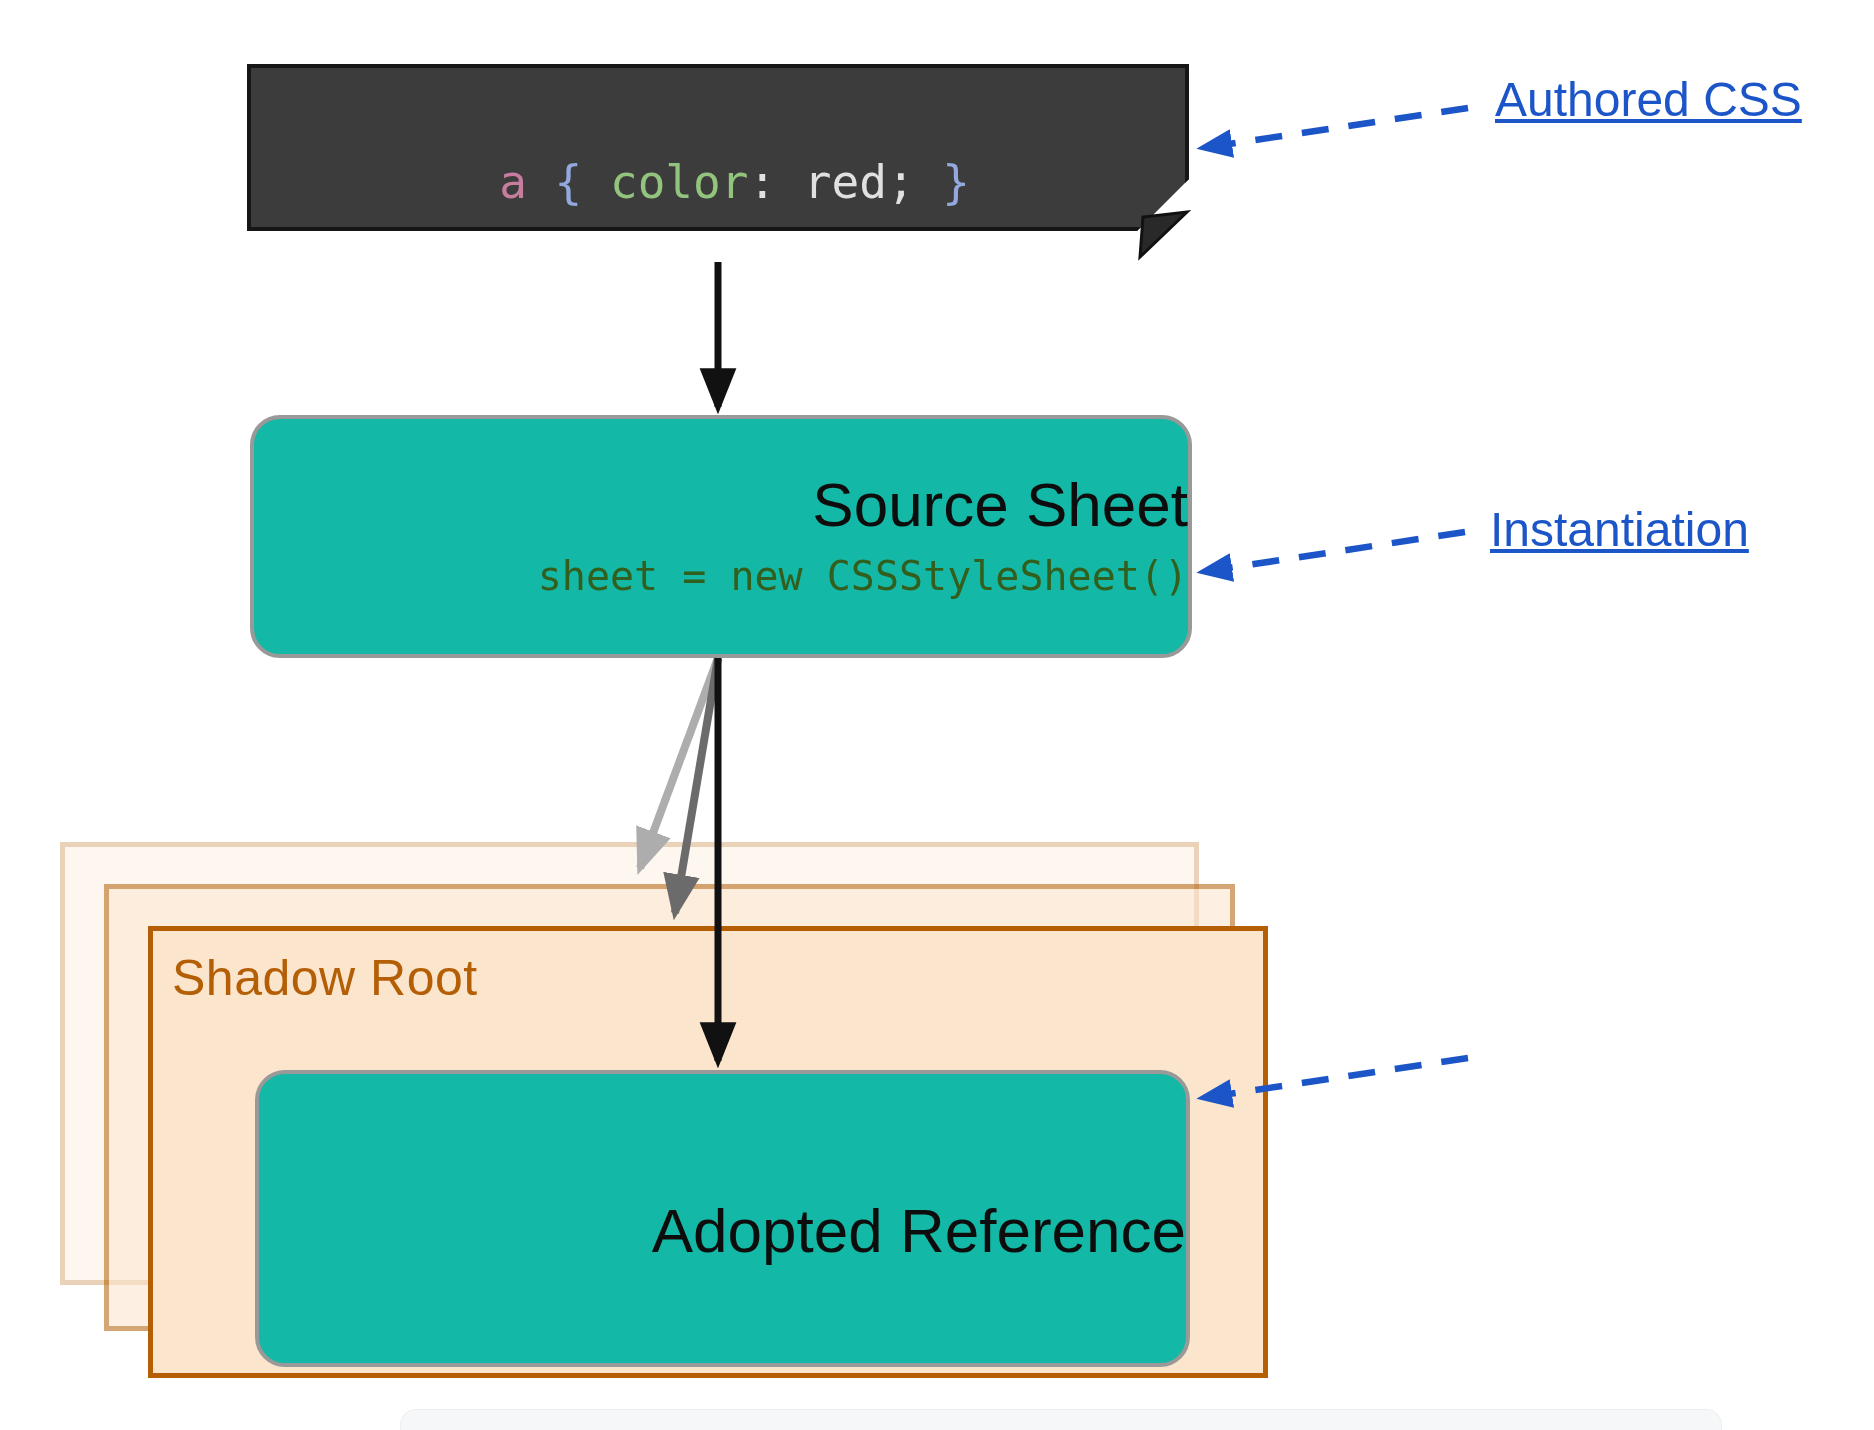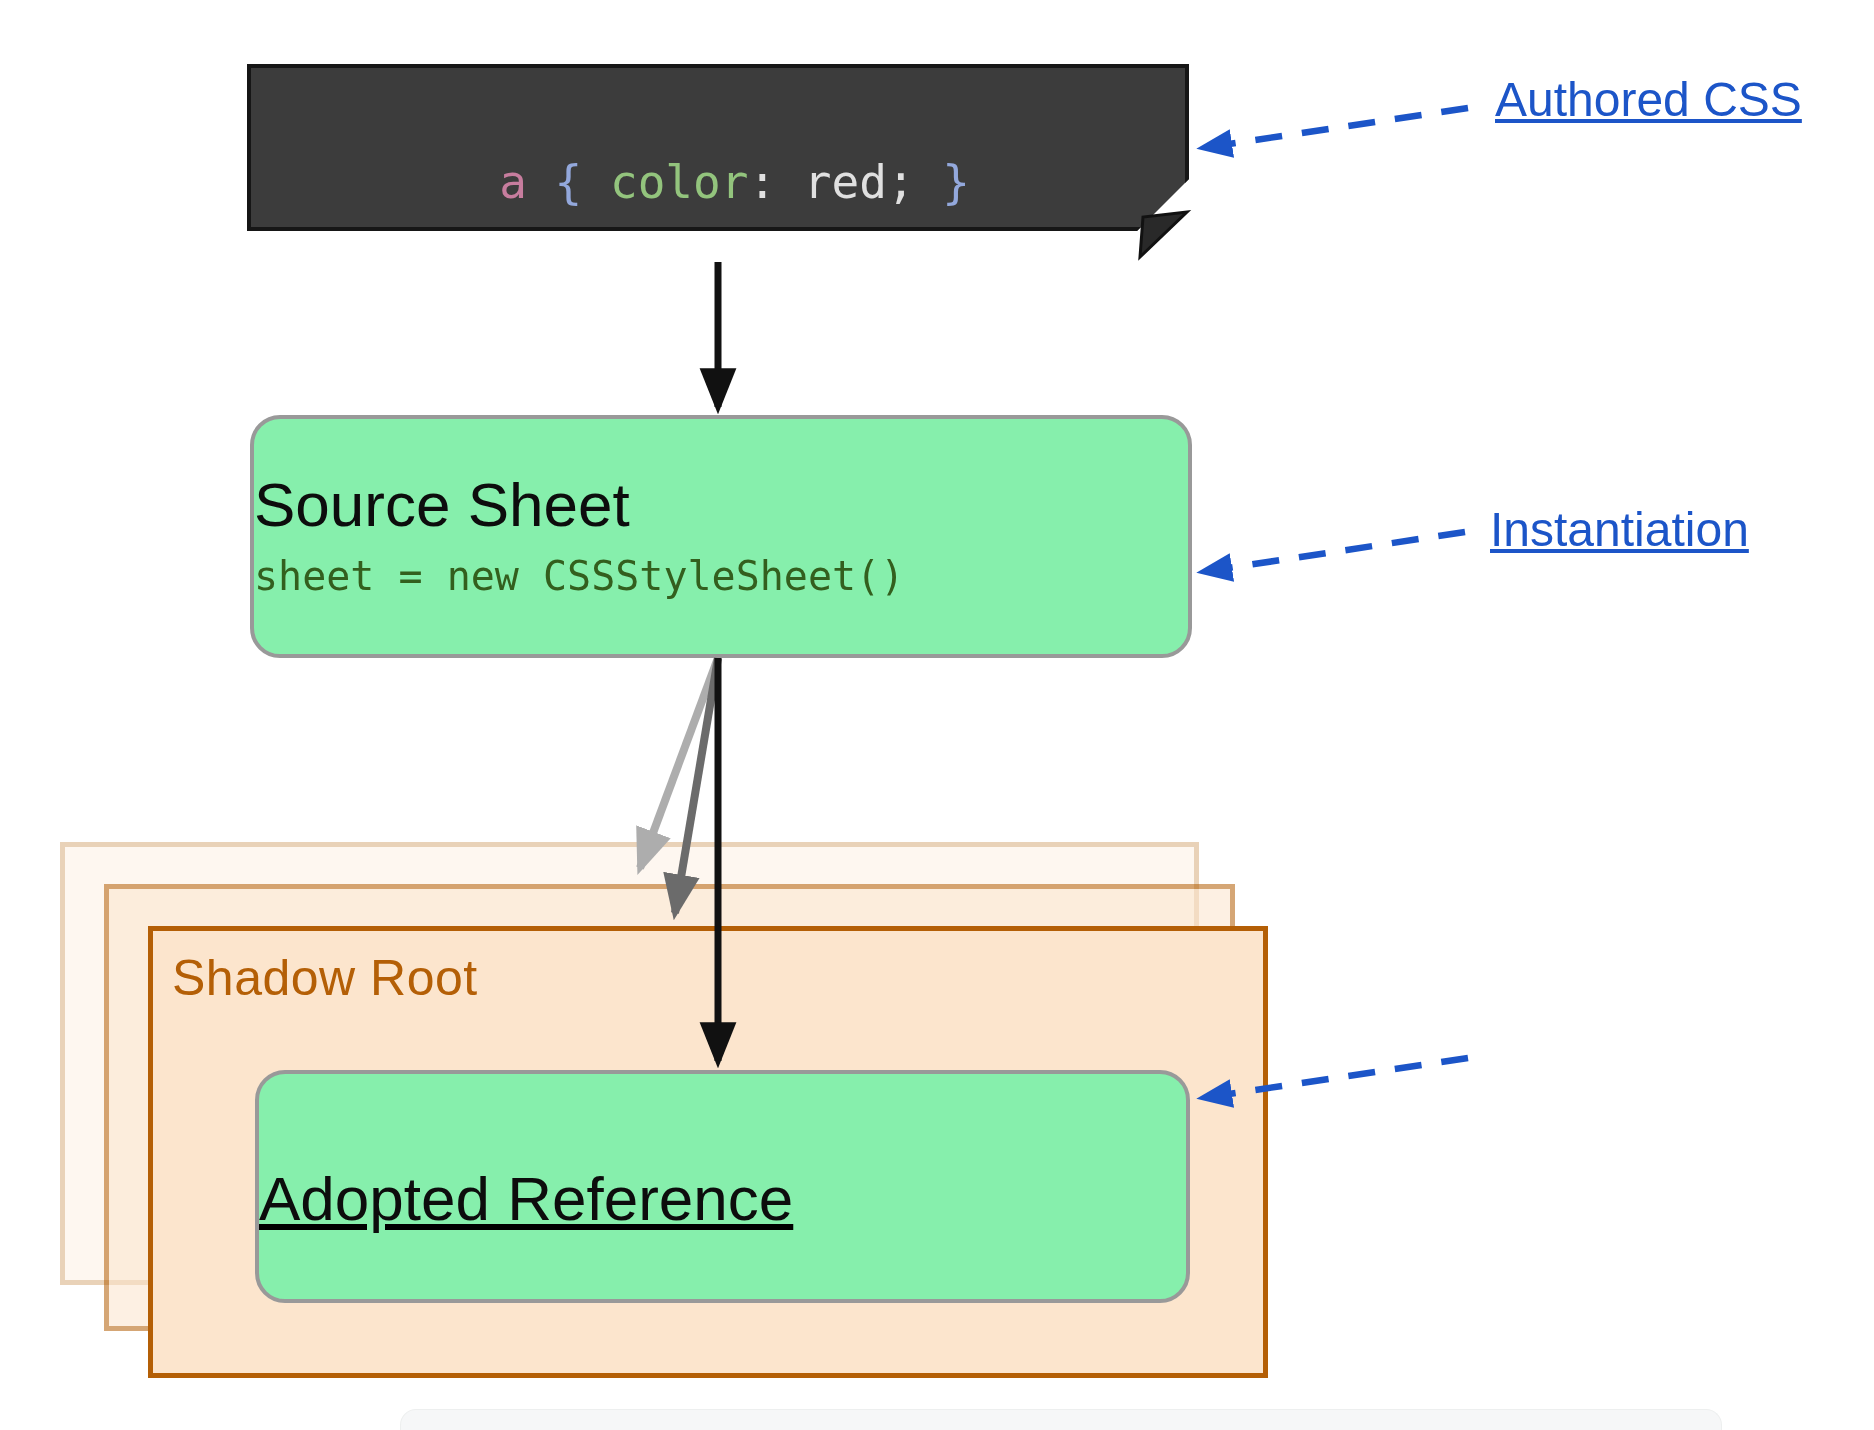--- a/index.html
+++ b/index.html
@@ -18,32 +18,32 @@
   .codeline{
     font-family:"DejaVu Sans Mono",monospace;font-size:46px;line-height:60px;
     white-space:pre;
   }
   .tk-sel{color:#c77d9e}
   .tk-br{color:#93a8dc}
   .tk-prop{color:#93c47d}
   .tk-val{color:#e0e0e0}
   
   .graybox{
-    position:absolute;box-sizing:border-box;background:#86efac;
+    position:absolute;box-sizing:border-box;background:#14b8a6;
     border:4px solid #999999;border-radius:30px;
-    display:flex;flex-direction:column;align-items:flex-start;justify-content:center;
+    display:flex;flex-direction:column;align-items:flex-end;justify-content:center;
     gap:14px;text-align:center;
   }
   .graybox .box-title{font-size:62px;line-height:64px;color:#0d0d0d;}
   .graybox .box-code{
     font-family:"DejaVu Sans Mono",monospace;font-size:40px;line-height:50px;
     color:#335f1e;white-space:pre;
   }
   #source-box{left:250px;top:415px;width:942px;height:243px;}
-  #adopted-box{left:255px;top:1070px;width:935px;height:233px;padding-top:24px;text-decoration:underline;}
+  #adopted-box{left:255px;top:1070px;width:935px;height:297px;padding-top:24px;}
   
   .sheet{
     position:absolute;box-sizing:border-box;
     background:#fce5cd;border:5px solid #b45f06;
   }
   #sheet-back{left:60px;top:842px;width:1139px;height:443px;opacity:.28;}
   #sheet-mid{left:104px;top:884px;width:1131px;height:447px;opacity:.55;}
   #sheet-front{left:148px;top:926px;width:1120px;height:452px;}
   .shadow-label{
     position:absolute;left:172px;top:952px;font-size:50px;line-height:52px;

